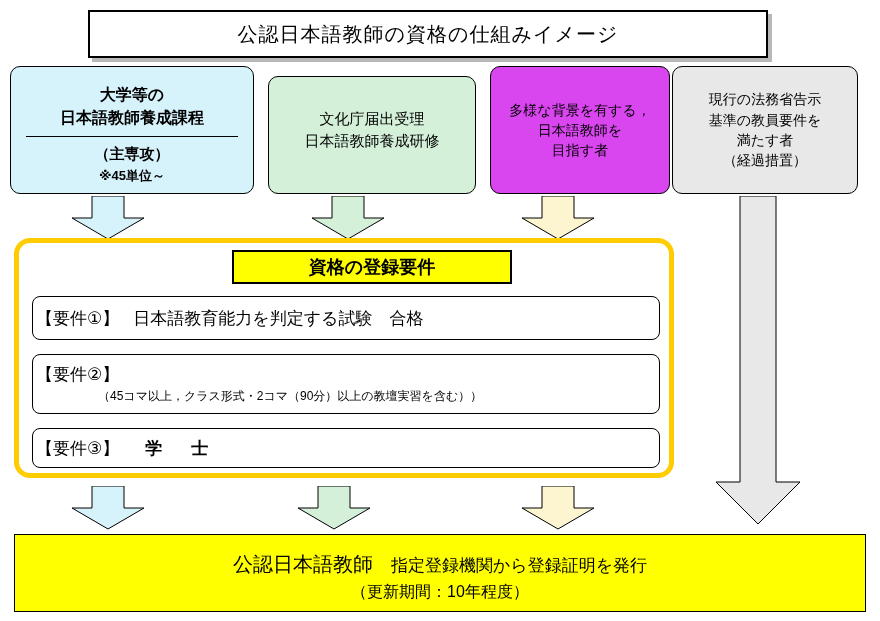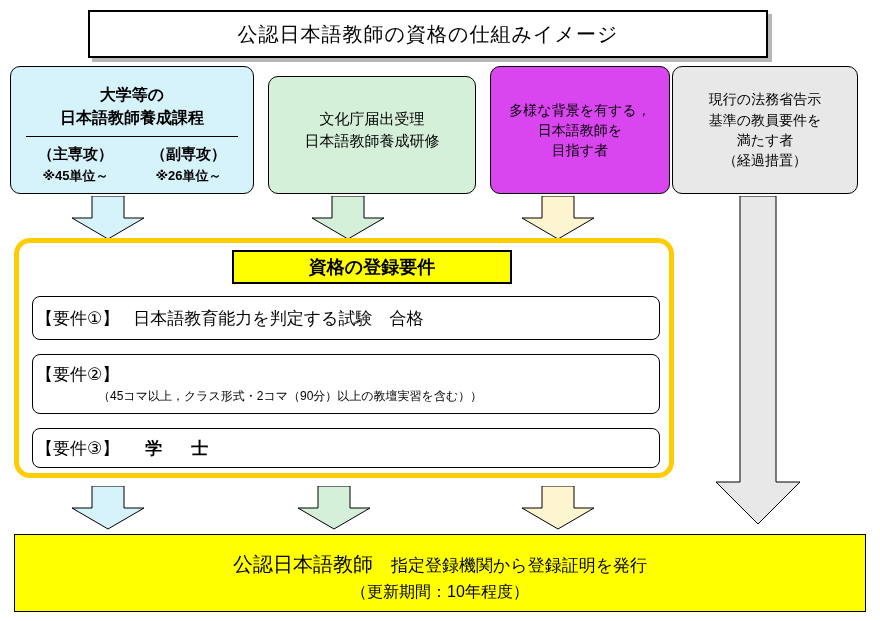--- a/index.html
+++ b/index.html
@@ -158,24 +158,20 @@
     <div class="univ-top">
       <div>大学等の</div>
       <div>日本語教師養成課程</div>
     </div>
     <div class="univ-rule"></div>
     <div class="univ-cols">
       <div class="univ-col">
         <div>（主専攻）</div>
         <div class="univ-sub">※45単位～</div>
       </div>
-      <div class="univ-col">
-        <div>（副専攻）</div>
-        <div class="univ-sub">※26単位～</div>
-      </div>
     </div>
   </div>
 
   <div class="abs topbox box-bunka">
     <div>文化庁届出受理</div>
     <div>日本語教師養成研修</div>
     <div class="sp"></div>
   </div>
 
   <div class="abs topbox box-divers">

